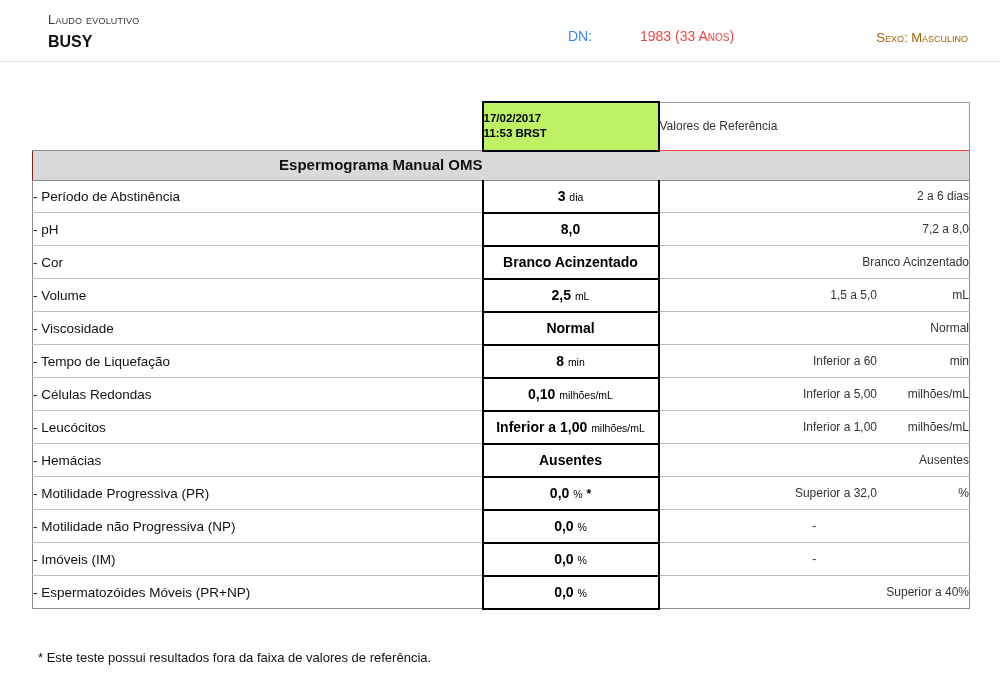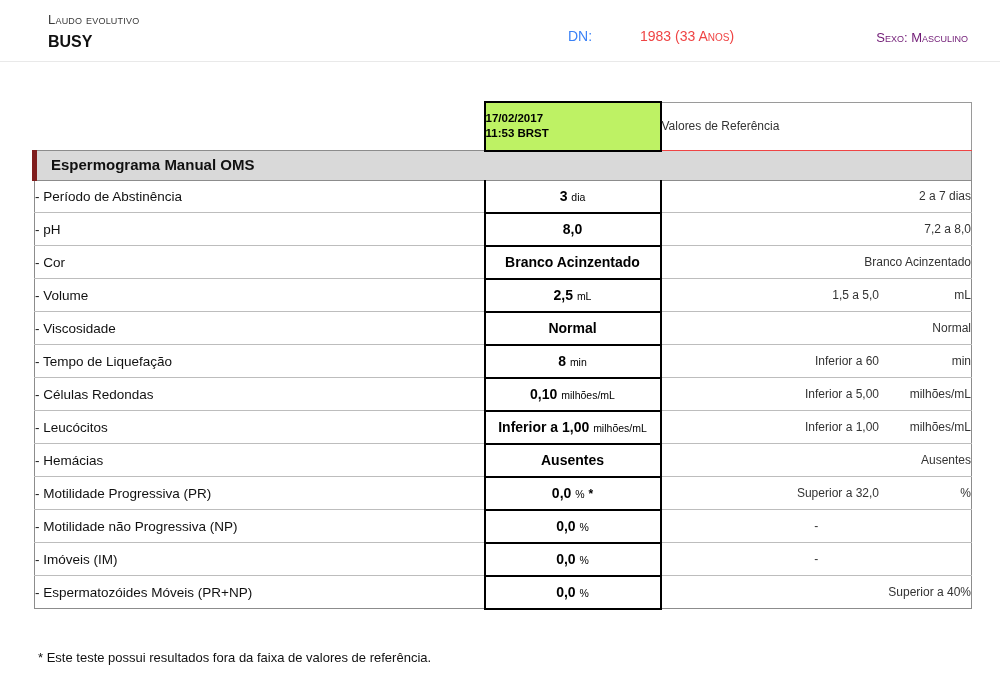--- a/index.html
+++ b/index.html
@@ -64,21 +64,21 @@
     top: 28px;
     font-size: 14px;
     color: #ef4444;
     font-variant: small-caps;
   }
   .hdr-sex {
     position: absolute;
     right: 32px;
     top: 30px;
     font-size: 13px;
-    color: #701a75;
+    color: #a16207;
     font-variant: small-caps;
   }
 
   
   .report {
     position: absolute;
     left: 32px;
     top: 101px;
     width: 937px;
   }
@@ -119,21 +119,21 @@
   }
   .blank-head { height: 48px; }
 
   
   .section-row td {
     background: #d9d9d9;
     border-top: 1px solid #8c8c8c;
     border-bottom: 1px solid #8c8c8c;
     height: 28px;
   }
-  .section-row td.sec-left { border-left: 5px solid #7f1d1d; }
+  .section-row td.sec-left { border-left: 1px solid #7f1d1d; text-align: right; }
   .section-row td.sec-right { border-right: 1px solid #8c8c8c; }
   .section-title {
     font-size: 15px;
     font-weight: bold;
     padding-left: 14px;
     color: #111;
   }
 
   
   tr.data-row td { height: 31px; }
@@ -228,21 +228,21 @@
         <td class="sec-left">
           <span class="section-title">Espermograma Manual OMS</span>
         </td>
         <td></td>
         <td class="sec-right"></td>
       </tr>
 
         <tr class="data-row">
           <td class="lbl">- Período de Abstinência</td>
           <td class="val"><span>3</span> <span class="unit">dia</span></td>
-          <td class="ref"><span class="ref-text">2 a 7 dias</span></td>
+          <td class="ref"><span class="ref-text">2 a 6 dias</span></td>
         </tr>
         <tr class="data-row">
           <td class="lbl">- pH</td>
           <td class="val"><span>8,0</span></td>
           <td class="ref"><span class="ref-text">7,2 a 8,0</span></td>
         </tr>
         <tr class="data-row">
           <td class="lbl">- Cor</td>
           <td class="val"><span>Branco Acinzentado</span></td>
           <td class="ref"><span class="ref-text">Branco Acinzentado</span></td>

